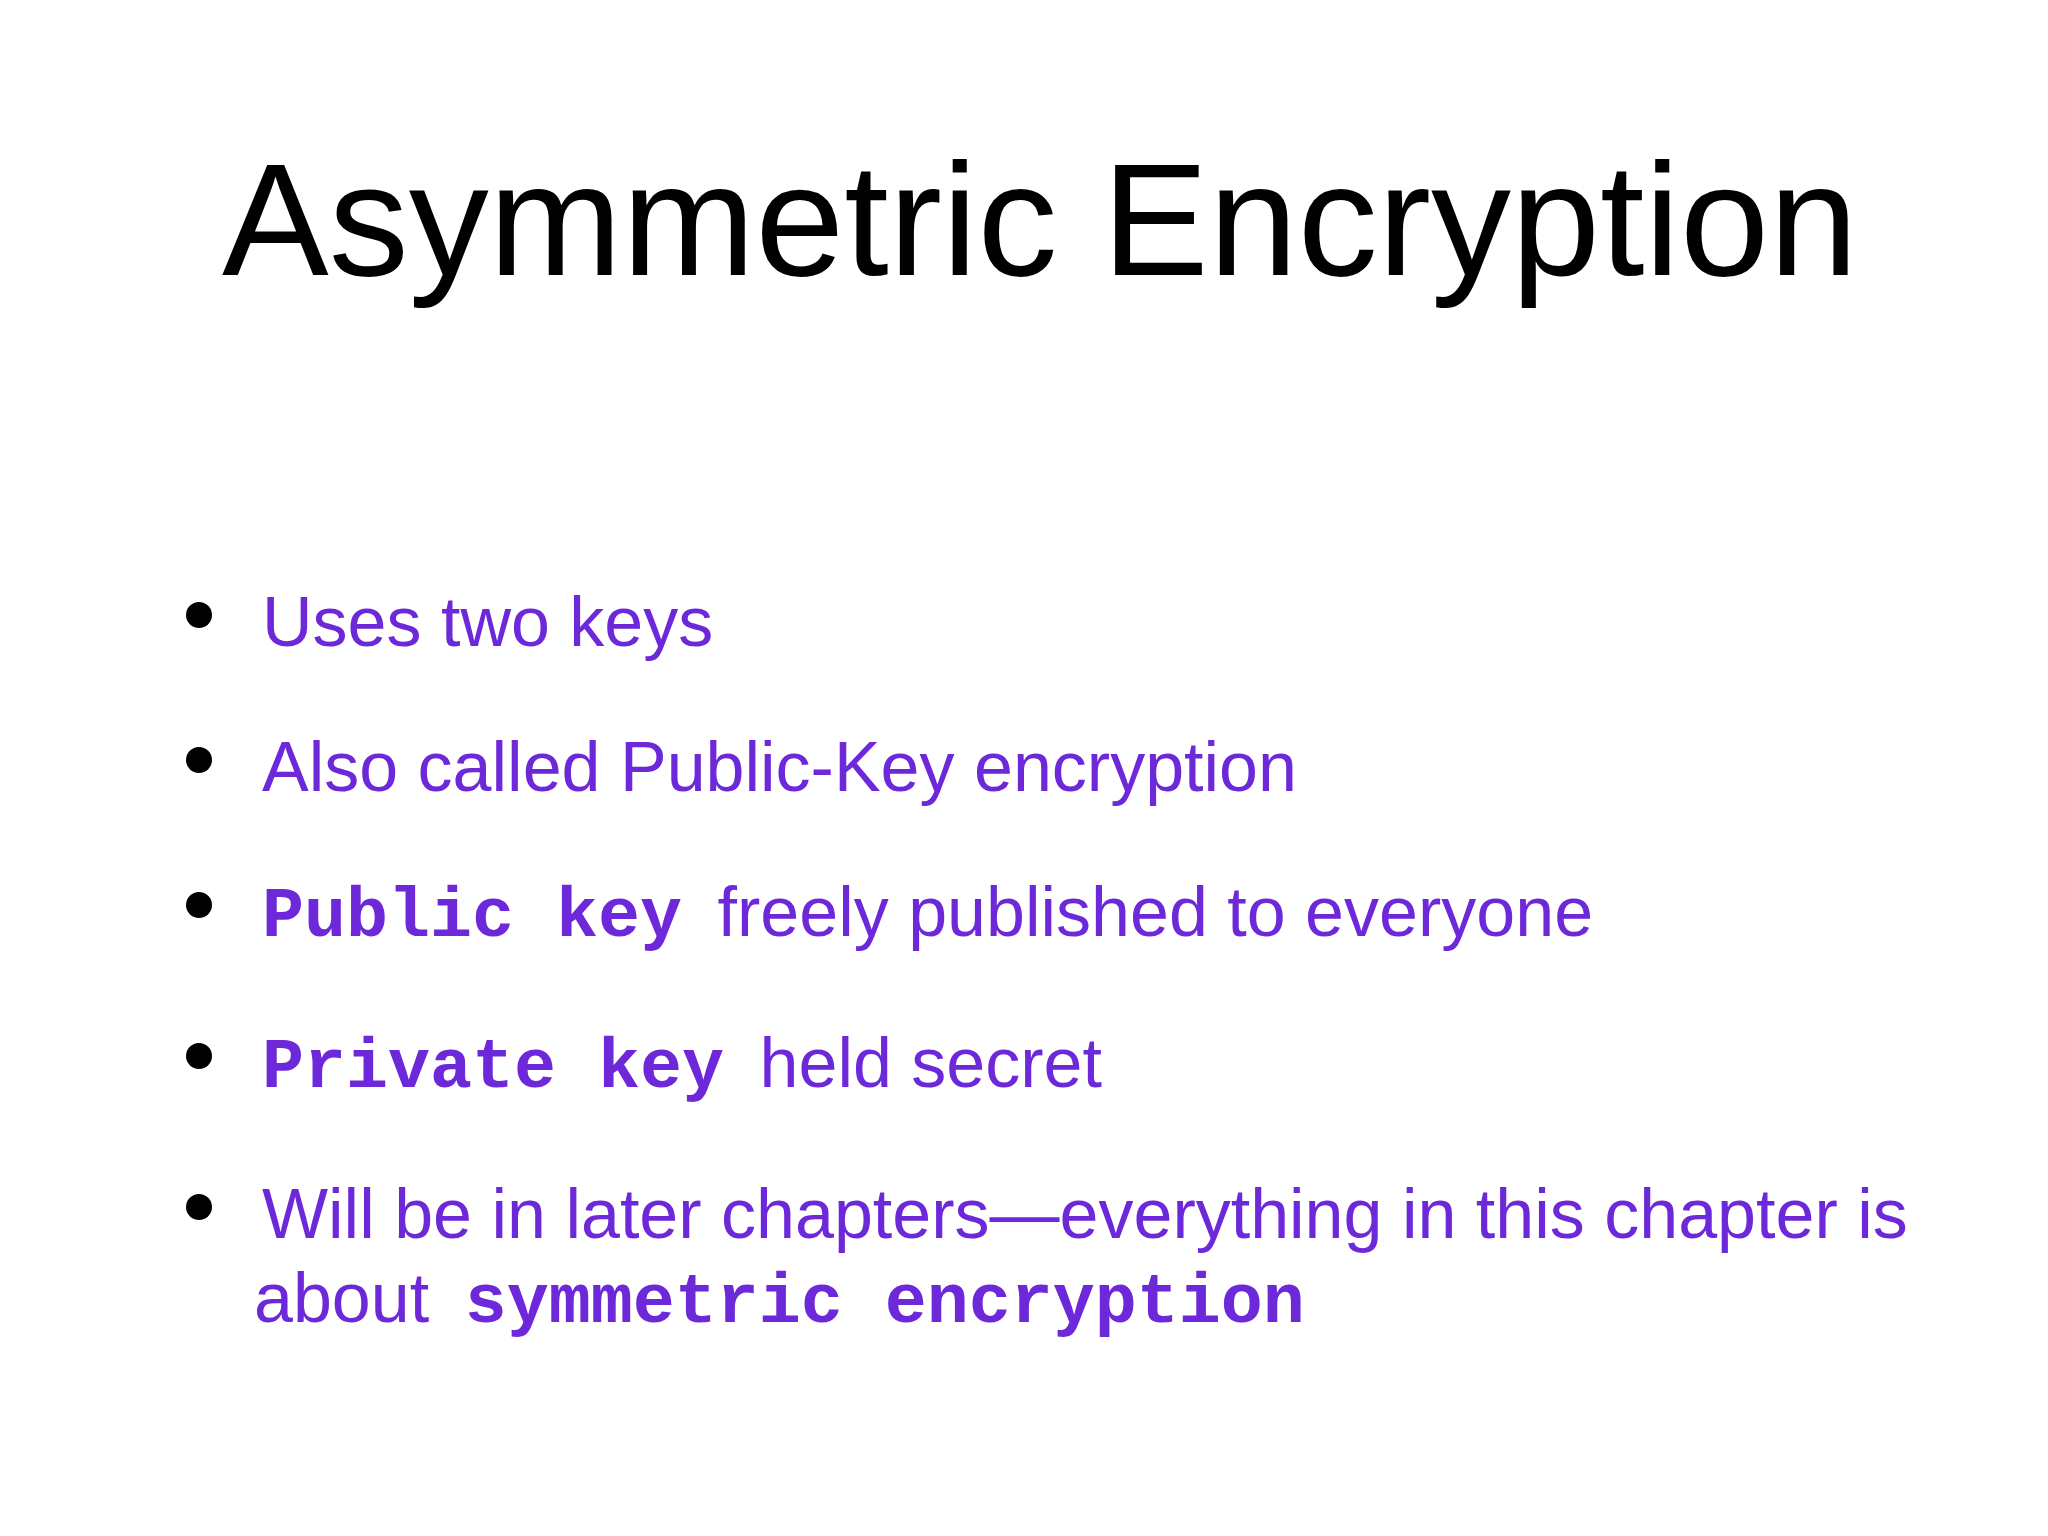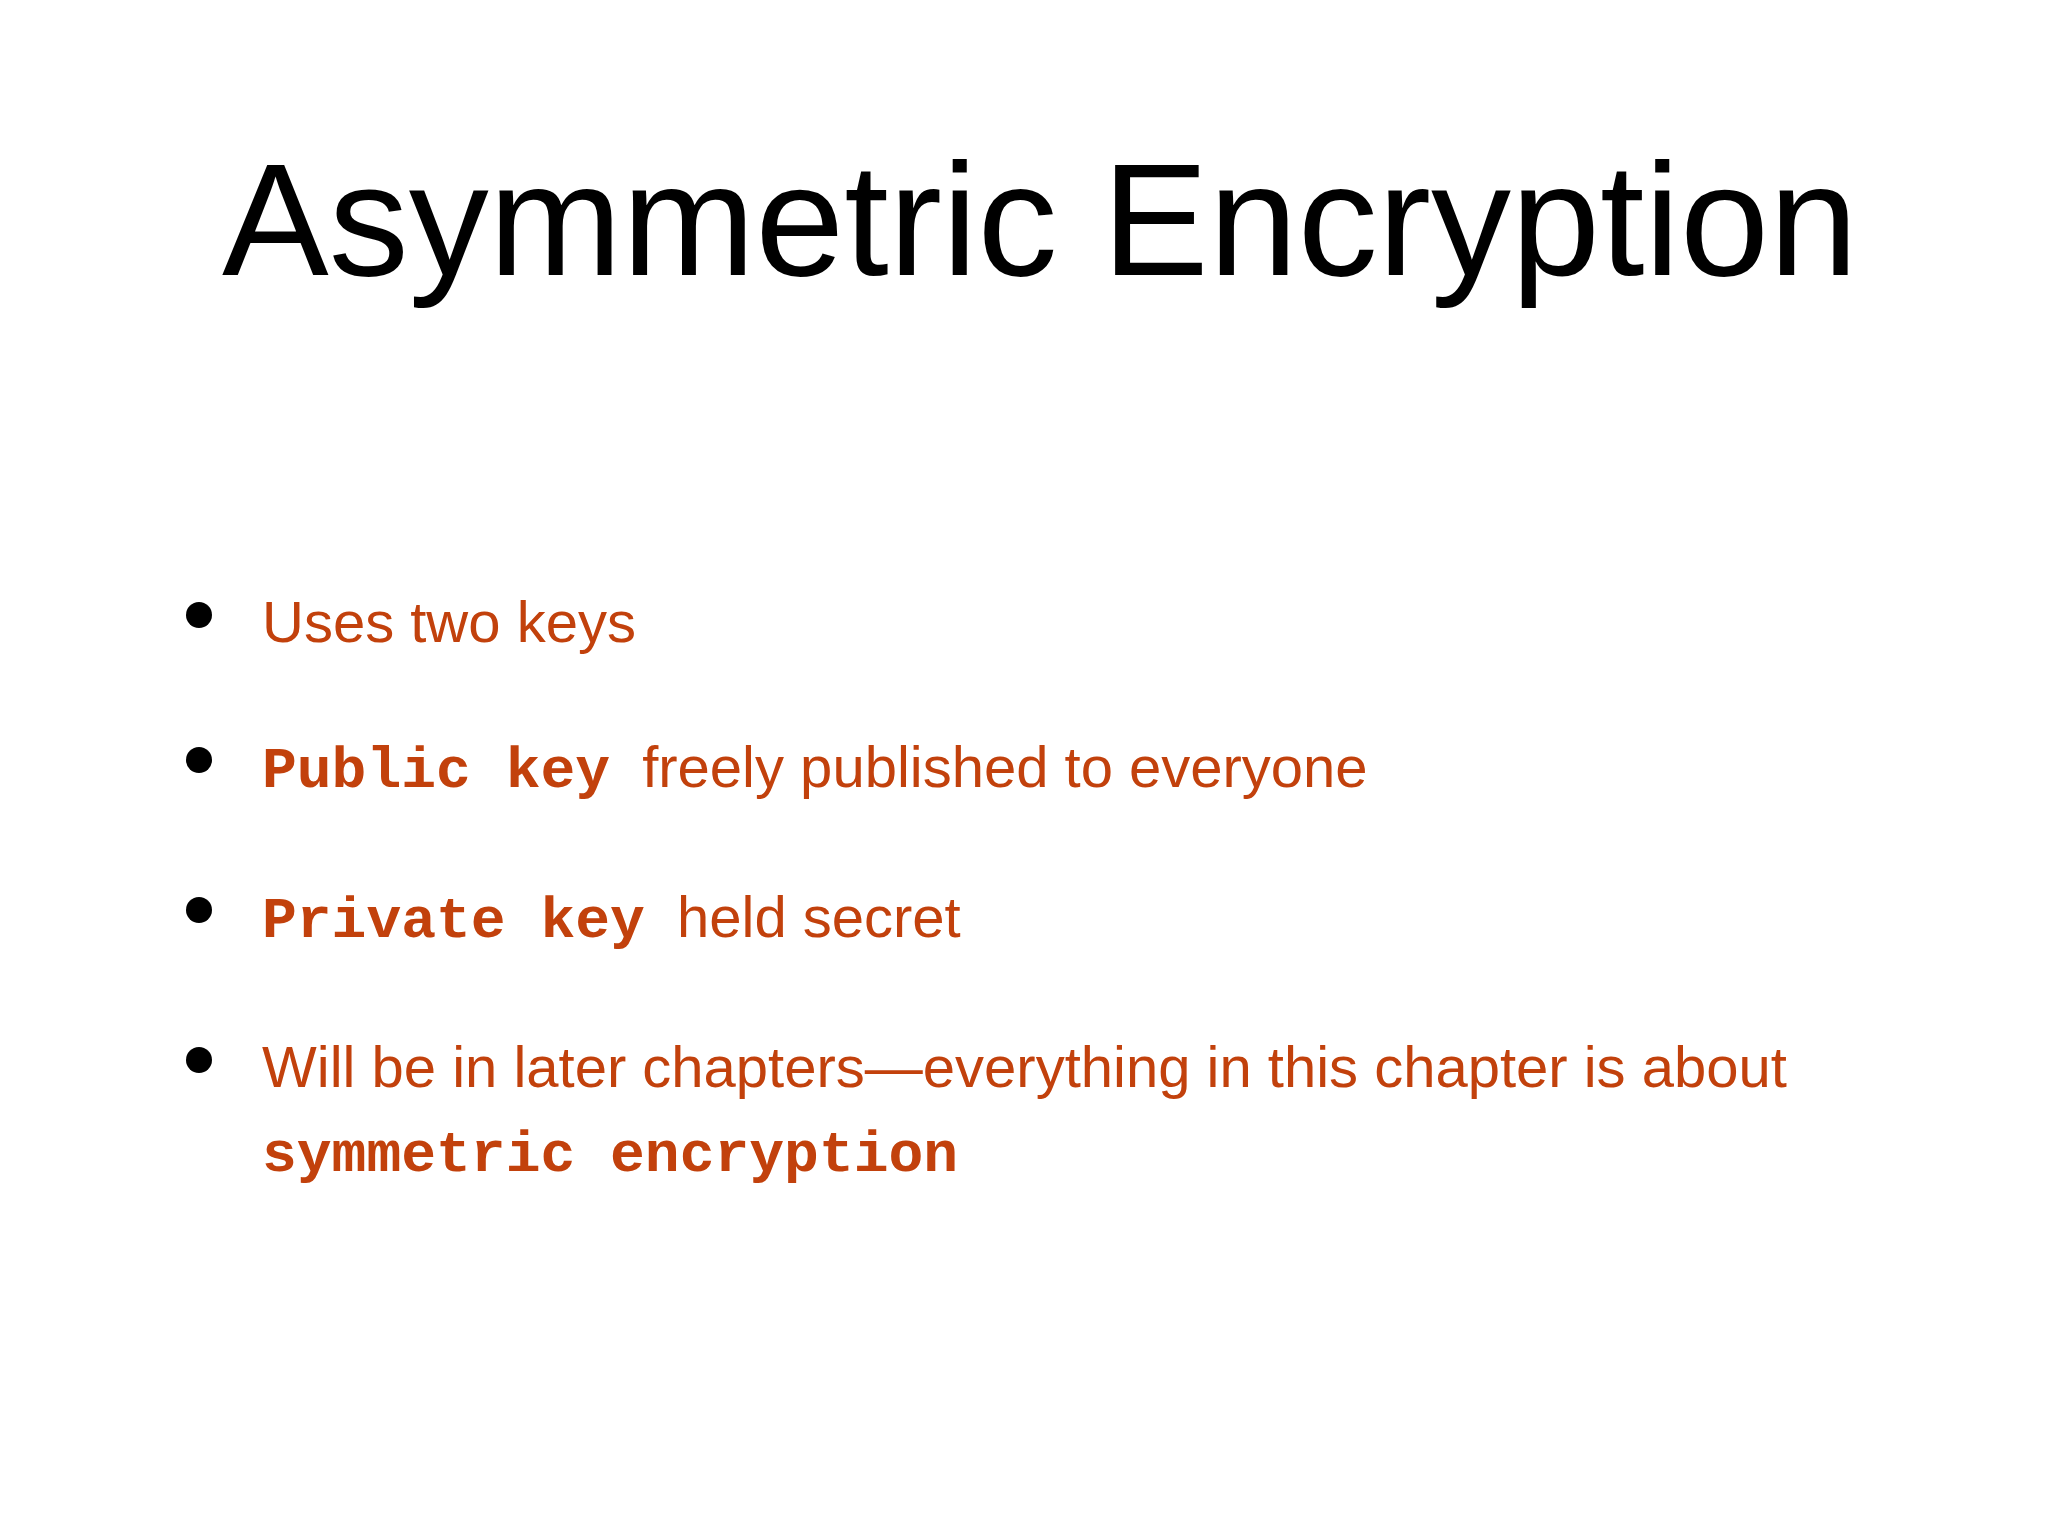--- a/index.html
+++ b/index.html
@@ -30,24 +30,24 @@
   .bullet-list {
     position: absolute;
     top: 548px;
     left: 152px;
     width: 1780px;
     list-style: none;
   }
   .bullet-list li {
     position: relative;
     padding-left: 78px;
-    font-size: 58px;
+    font-size: 70px;
     line-height: 84px;
     margin-bottom: 45px;
-    color: #c2410c;
+    color: #6d28d9;
   }
   .bullet-list li::before {
     content: "";
     position: absolute;
     left: 10px;
     top: 30px;
     width: 26px;
     height: 26px;
     border-radius: 50%;
     background: #000000;
@@ -58,17 +58,18 @@
   }
 </style>
 </head>
 <body>
 
 <div class="slide">
   <h1 class="slide-title">Asymmetric Encryption</h1>
 
   <ul class="bullet-list" id="bullet-list">
       <li><span>Uses two keys</span></li>
+      <li><span>Also called Public-Key encryption</span></li>
       <li><span class="bold">Public key</span><span> freely published to everyone</span></li>
       <li><span class="bold">Private key</span><span> held secret</span></li>
       <li><span>Will be in later chapters—everything in this chapter is about </span><span class="bold">symmetric encryption</span></li>
     </ul>
 </div>
 
 </body></html>

